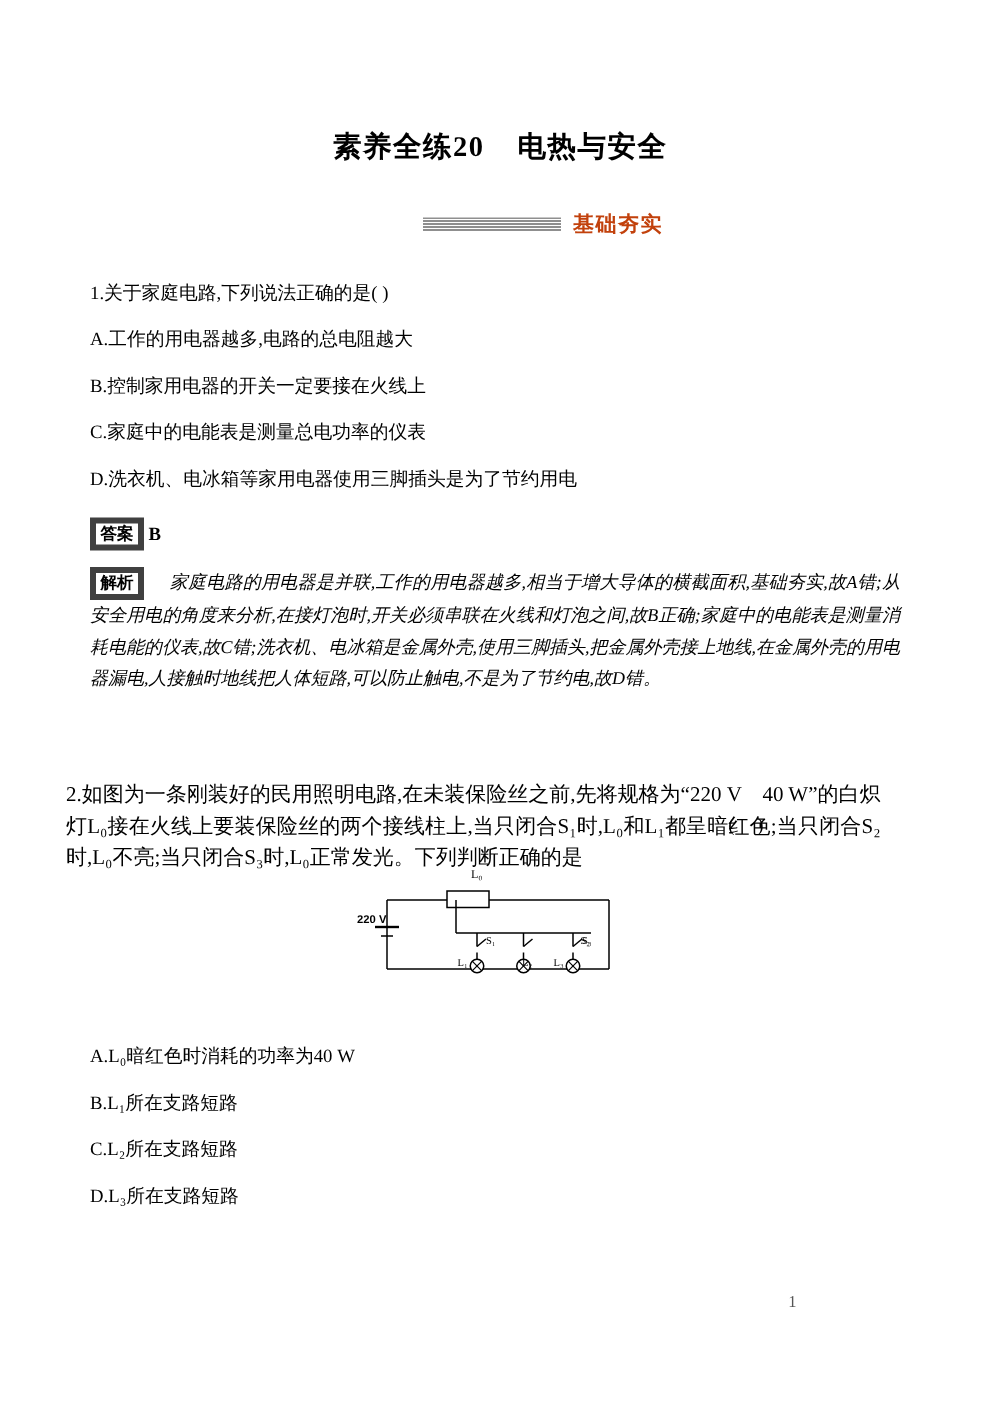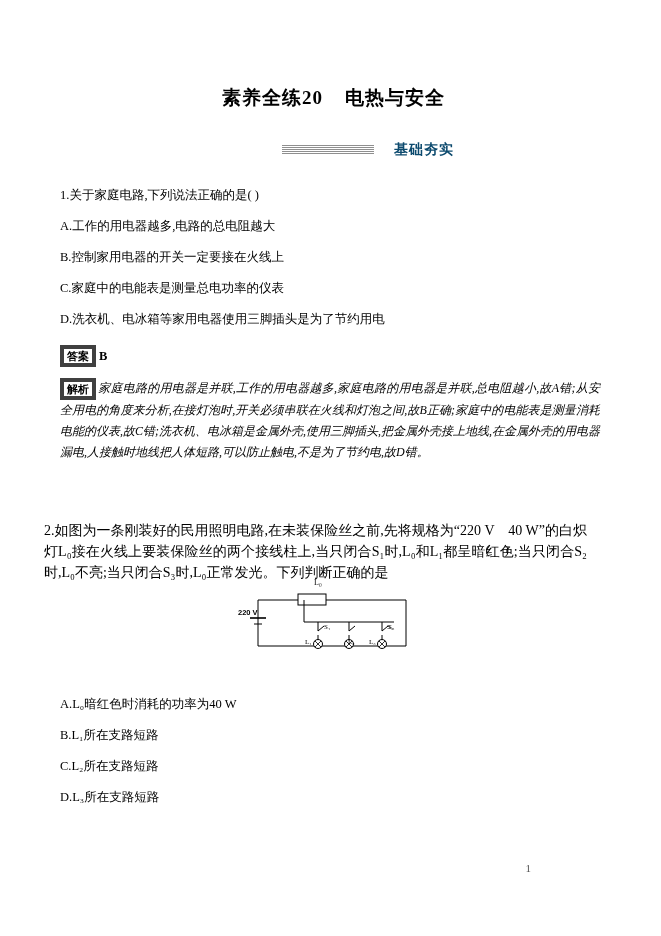--- a/index.html
+++ b/index.html
@@ -45,25 +45,25 @@
     width: 92px;
     height: 9px;
     background: repeating-linear-gradient(
       to bottom,
       #8f8f8f 0px, #8f8f8f 1px,
       #ffffff 1px, #ffffff 2px
     );
   }
   .section-bar .label {
     position: absolute;
-    left: 112px;
+    left: 100px;
     top: 0px;
     font-size: 14px;
     font-weight: bold;
-    color: #0c4a6e;
+    color: #c2410c;
     letter-spacing: 1px;
   }
 
   .q {
     position: absolute;
     font-size: 12.5px;
     line-height: 20px;
     font-family: "Liberation Serif", serif;
   }
   .q1-stem { left: 60px; top: 185px; width: 540px; }
@@ -104,21 +104,21 @@
   }
   .analysis-body {
     font-size: 12px;
     line-height: 21px;
     text-align: justify;
     font-family: "Liberation Serif", serif;
     font-style: italic;
   }
   .analysis-body .boxtag {
     font-style: normal;
-    margin-right: 2px;
+    margin-right: 17px;
   }
 
   .q2-stem {
     position: absolute;
     left: 44px;
     top: 480px;
     width: 543px;
     font-size: 14px;
     line-height: 21px;
     text-align: justify;
@@ -200,21 +200,21 @@
   <div class="q optB">B.控制家用电器的开关一定要接在火线上</div>
   <div class="q optC">C.家庭中的电能表是测量总电功率的仪表</div>
   <div class="q optD">D.洗衣机、电冰箱等家用电器使用三脚插头是为了节约用电</div>
 
   <div class="answer-wrap">
     <span class="boxtag">答案</span><span class="answer-text">B</span>
   </div>
 
   <div class="analysis-wrap">
     <div class="analysis-body">
-      <span class="boxtag">解析</span><span>家庭电路的用电器是并联,工作的用电器越多,家庭电路的用电器是并联,总电阻越小,故A错;从安全用电的角度来分析,在接灯泡时,开关必须串联在火线和灯泡之间,故B正确;家庭中的电能表是测量消耗电能的仪表,故C错;洗衣机、电冰箱是金属外壳,使用三脚插头,把金属外壳接上地线,在金属外壳的用电器漏电,人接触时地线把人体短路,可以防止触电,不是为了节约电,故D错。</span>
+      <span class="boxtag">解析</span><span>家庭电路的用电器是并联,工作的用电器越多,相当于增大导体的横截面积,基础夯实,故A错;从安全用电的角度来分析,在接灯泡时,开关必须串联在火线和灯泡之间,故B正确;家庭中的电能表是测量消耗电能的仪表,故C错;洗衣机、电冰箱是金属外壳,使用三脚插头,把金属外壳接上地线,在金属外壳的用电器漏电,人接触时地线把人体短路,可以防止触电,不是为了节约电,故D错。</span>
     </div>
   </div>
 
   <div class="q2-stem">2.如图为一条刚装好的民用照明电路,在未装保险丝之前,先将规格为“220 V　40 W”的白炽灯L₀接在火线上要装保险丝的两个接线柱上,当只闭合S₁时,L₀和L₁都呈暗红色;当只闭合S₂时,L₀不亮;当只闭合S₃时,L₀正常发光。下列判断正确的是</div>
   <div class="q2-paren">(    )</div>
 
   <div class="figure">
     <div class="fig-label-L0">L₀</div>
     <div class="fig-label-220">220 V</div>
 

